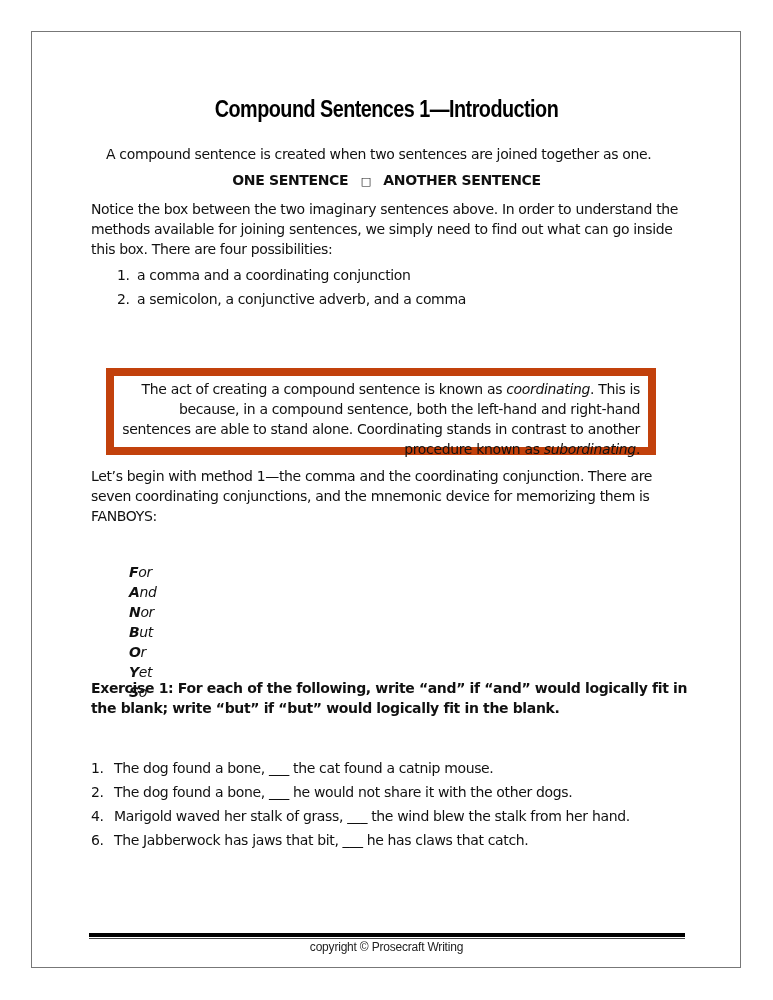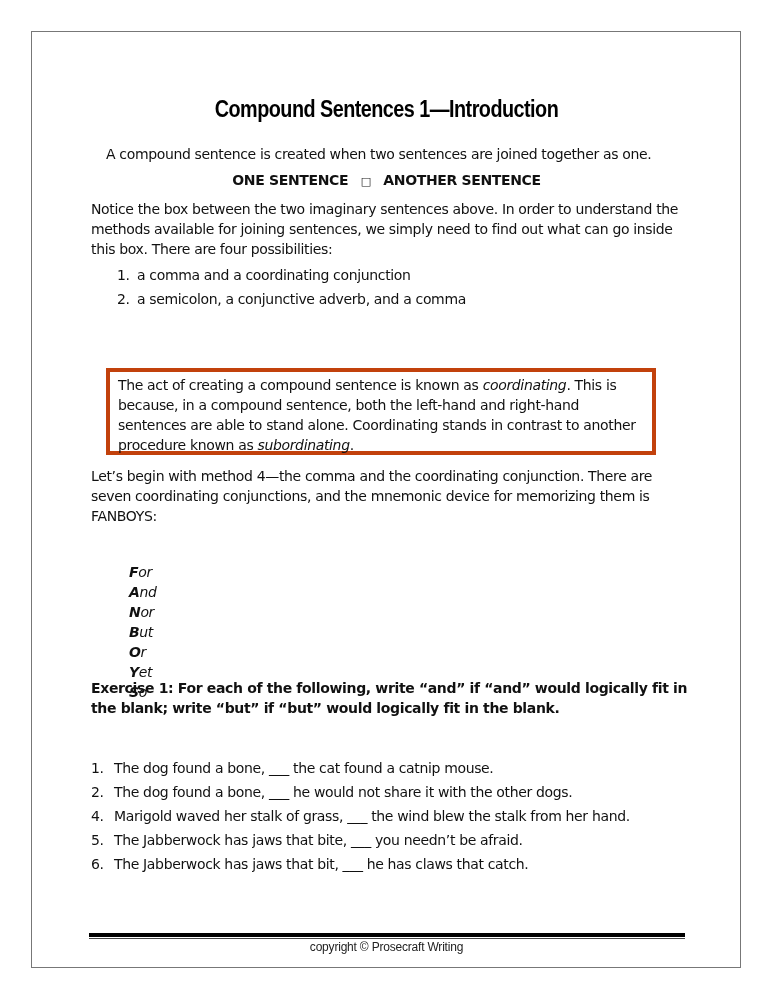--- a/index.html
+++ b/index.html
@@ -14,21 +14,21 @@
            transform-origin: center; color: #000; }
   .txt { font-family: "DejaVu Sans", sans-serif; font-size: 14px; color: #111;
          line-height: 20px; letter-spacing: -0.35px; }
   .p1 { left: 106px; top: 144px; }
   .formula { left: 0; width: 773px; text-align: center; top: 170px; font-weight: bold; }
   .p2 { left: 91px; top: 199px; width: 600px; }
   .list { left: 117px; top: 265px; margin: 0; padding: 0; list-style: none; }
   .list li { height: 24px; line-height: 20px; }
   .list .num { display: inline-block; width: 20px; }
   .callout { left: 106px; top: 368px; width: 550px; height: 87px; box-sizing: border-box;
-             border: 4px solid #c2410c; text-align: left; padding: 3px 8px 0 8px; }
+             border: 8px solid #c2410c; text-align: right; padding: 3px 8px 0 8px; }
   .p3 { left: 91px; top: 466px; width: 600px; }
   .fanboys { left: 113px; top: 546px; margin: 16px; padding: 0; list-style: none; font-style: italic; }
   .fanboys li { height: 20px; line-height: 20px; }
   .fanboys b { font-weight: bold; }
   .ex-intro { left: 91px; top: 678px; width: 600px; font-weight: bold; }
   .ex-list { left: 91px; top: 758px; margin: 0; padding: 0; list-style: none; }
   .ex-list li { height: 24px; line-height: 20px; }
   .ex-list .num { display: inline-block; width: 23px; }
   .rule-thick { left: 89px; top: 933px; width: 596px; height: 4px; background: #000; }
   .rule-thin { left: 89px; top: 938px; width: 596px; height: 1px; background: #444; }
@@ -54,37 +54,36 @@
 
 <div class="abs txt p2">Notice the box between the two imaginary sentences above. In order to understand the methods available for joining sentences, we simply need to find out what can go inside this box. There are four possibilities:</div>
 
 <ol class="abs txt list">
   <li><span class="num">1.</span><span>a comma and a coordinating conjunction</span></li>
   <li><span class="num">2.</span><span>a semicolon, a conjunctive adverb, and a comma</span></li>
 </ol>
 
 <div class="abs txt callout"><span>The act of creating a compound sentence is known as </span><i>coordinating</i><span>. This is because, in a compound sentence, both the left-hand and right-hand sentences are able to stand alone. Coordinating stands in contrast to another procedure known as </span><i>subordinating</i><span>.</span></div>
 
-<div class="abs txt p3">Let’s begin with method 4—the comma and the coordinating conjunction. There are seven coordinating conjunctions, and the mnemonic device for memorizing them is FANBOYS:</div>
+<div class="abs txt p3">Let’s begin with method 1—the comma and the coordinating conjunction. There are seven coordinating conjunctions, and the mnemonic device for memorizing them is FANBOYS:</div>
 
 <ul class="abs txt fanboys">
   <li><b>F</b><span>or</span></li>
   <li><b>A</b><span>nd</span></li>
   <li><b>N</b><span>or</span></li>
   <li><b>B</b><span>ut</span></li>
   <li><b>O</b><span>r</span></li>
   <li><b>Y</b><span>et</span></li>
   <li><b>S</b><span>o</span></li>
 </ul>
 
 <div class="abs txt ex-intro"><b>Exercise 1:</b><span> For each of the following, write “and” if “and” would logically fit in the blank; write “but” if “but” would logically fit in the blank.</span></div>
 
 <ol class="abs txt ex-list">
   <li><span class="num">1.</span><span>The dog found a bone, ___ the cat found a catnip mouse.</span></li>
   <li><span class="num">2.</span><span>The dog found a bone, ___ he would not share it with the other dogs.</span></li>
   <li><span class="num">4.</span><span>Marigold waved her stalk of grass, ___ the wind blew the stalk from her hand.</span></li>
-  <li><span class="num">5.</span><span>The Jabberwock has jaws that bite, ___ you needn’t be afraid.</span></li>
   <li><span class="num">6.</span><span>The Jabberwock has jaws that bit, ___ he has claws that catch.</span></li>
 </ol>
 
 <div class="abs rule-thick"></div>
 <div class="abs rule-thin"></div>
 <div class="abs footer">copyright © Prosecraft Writing</div>
 
 </body></html>

